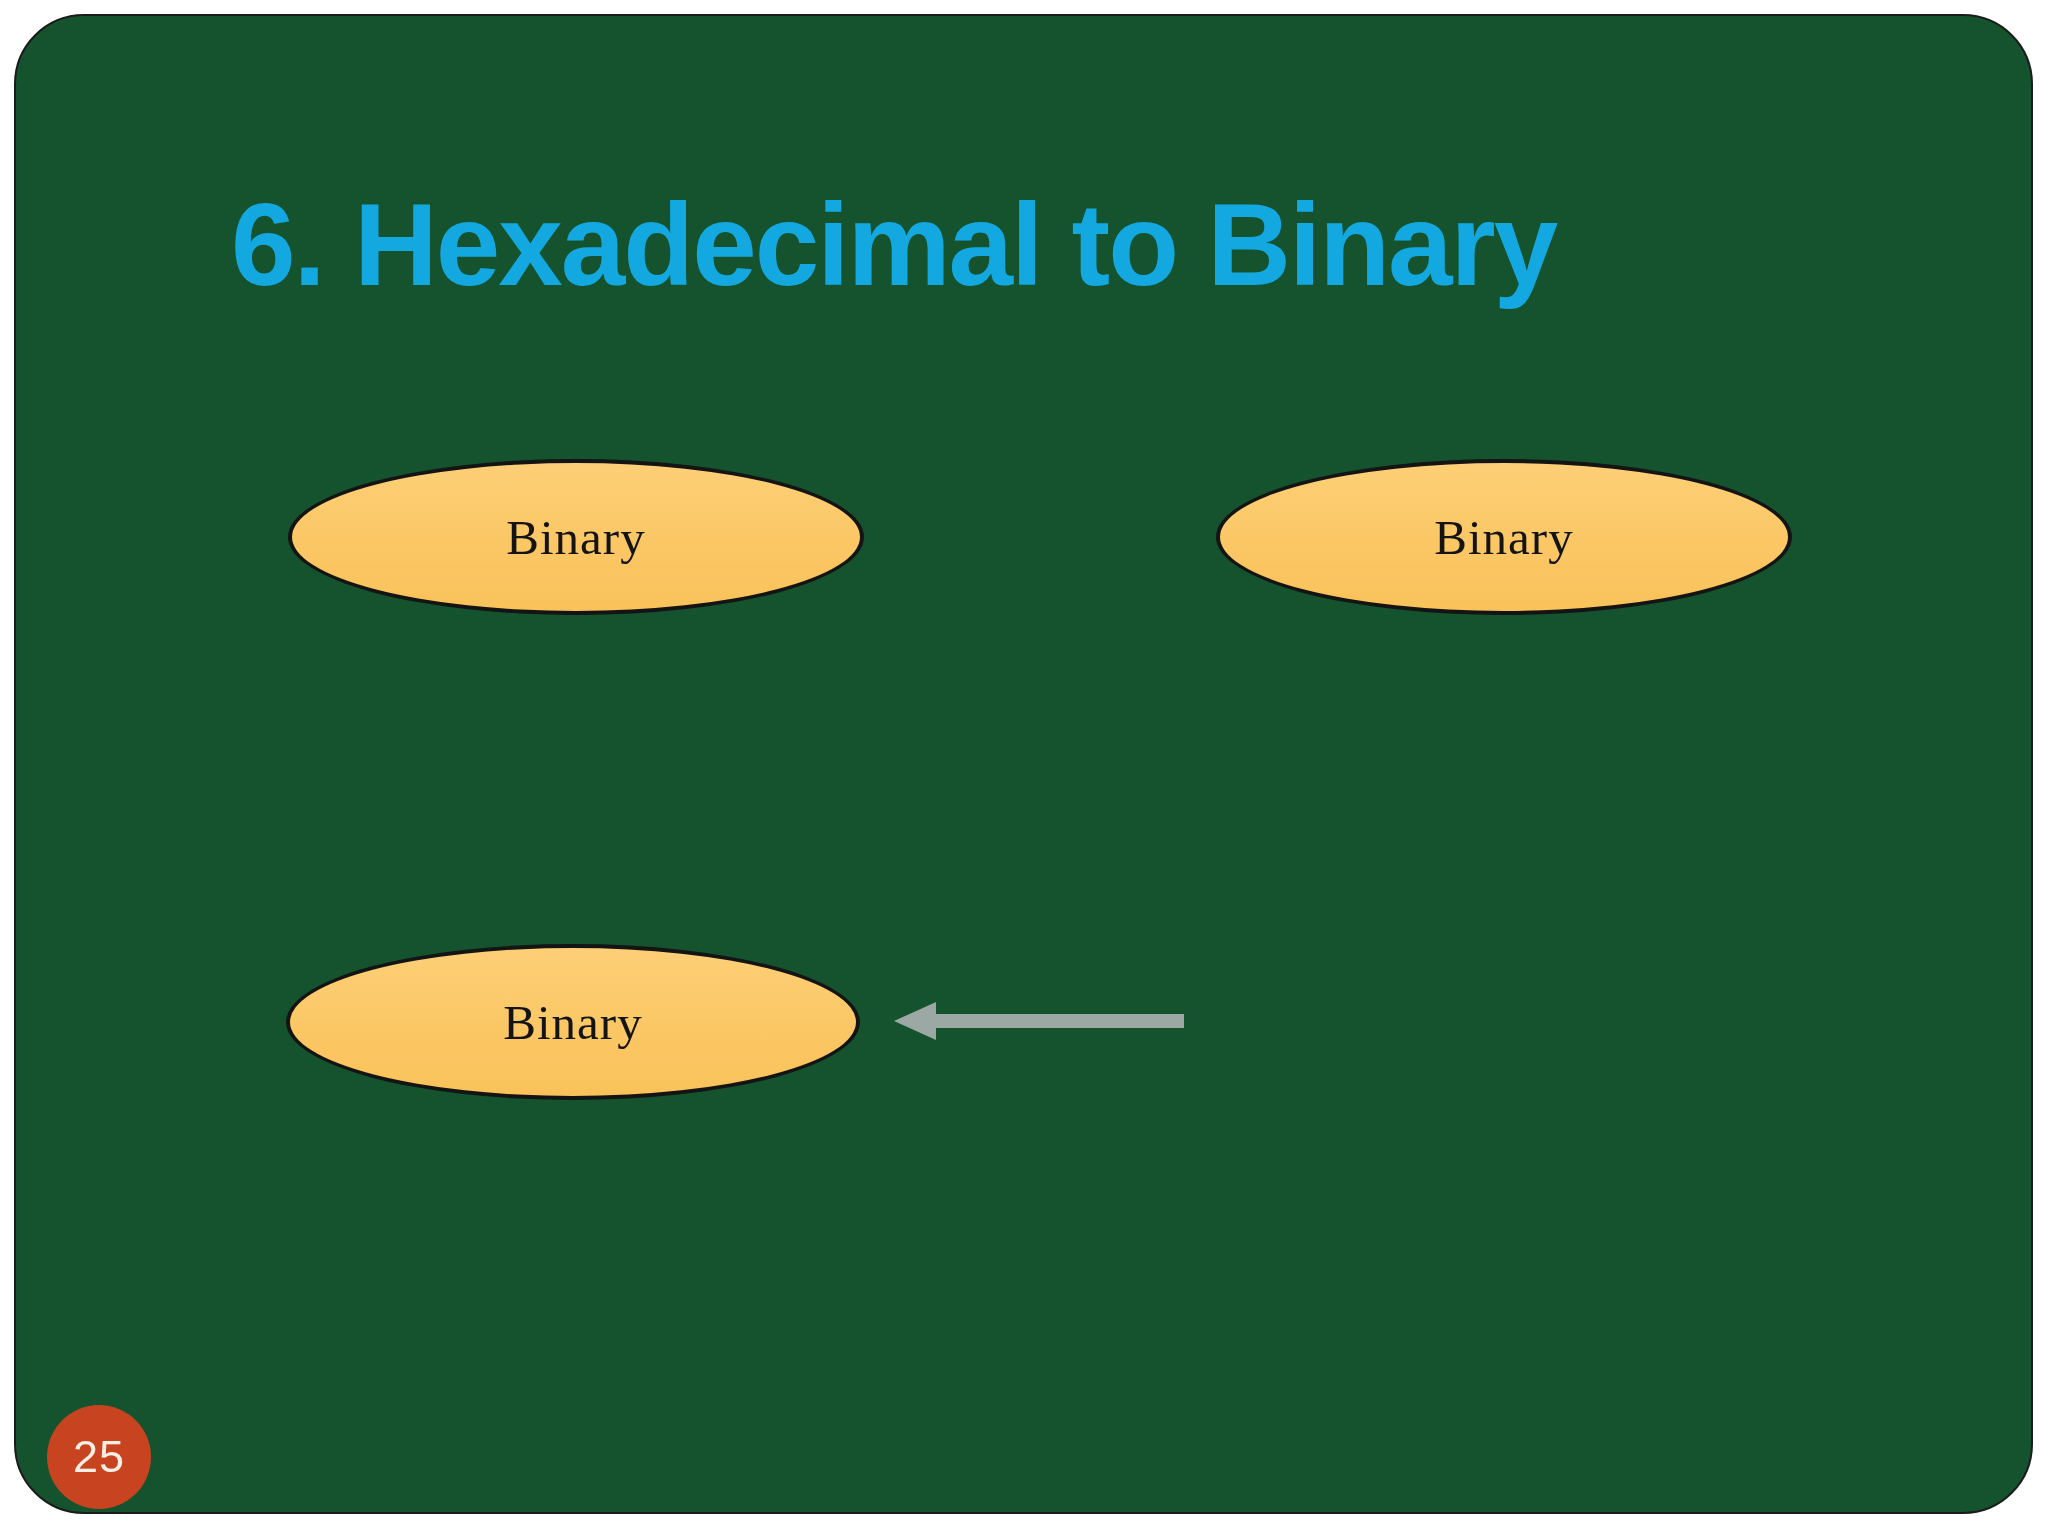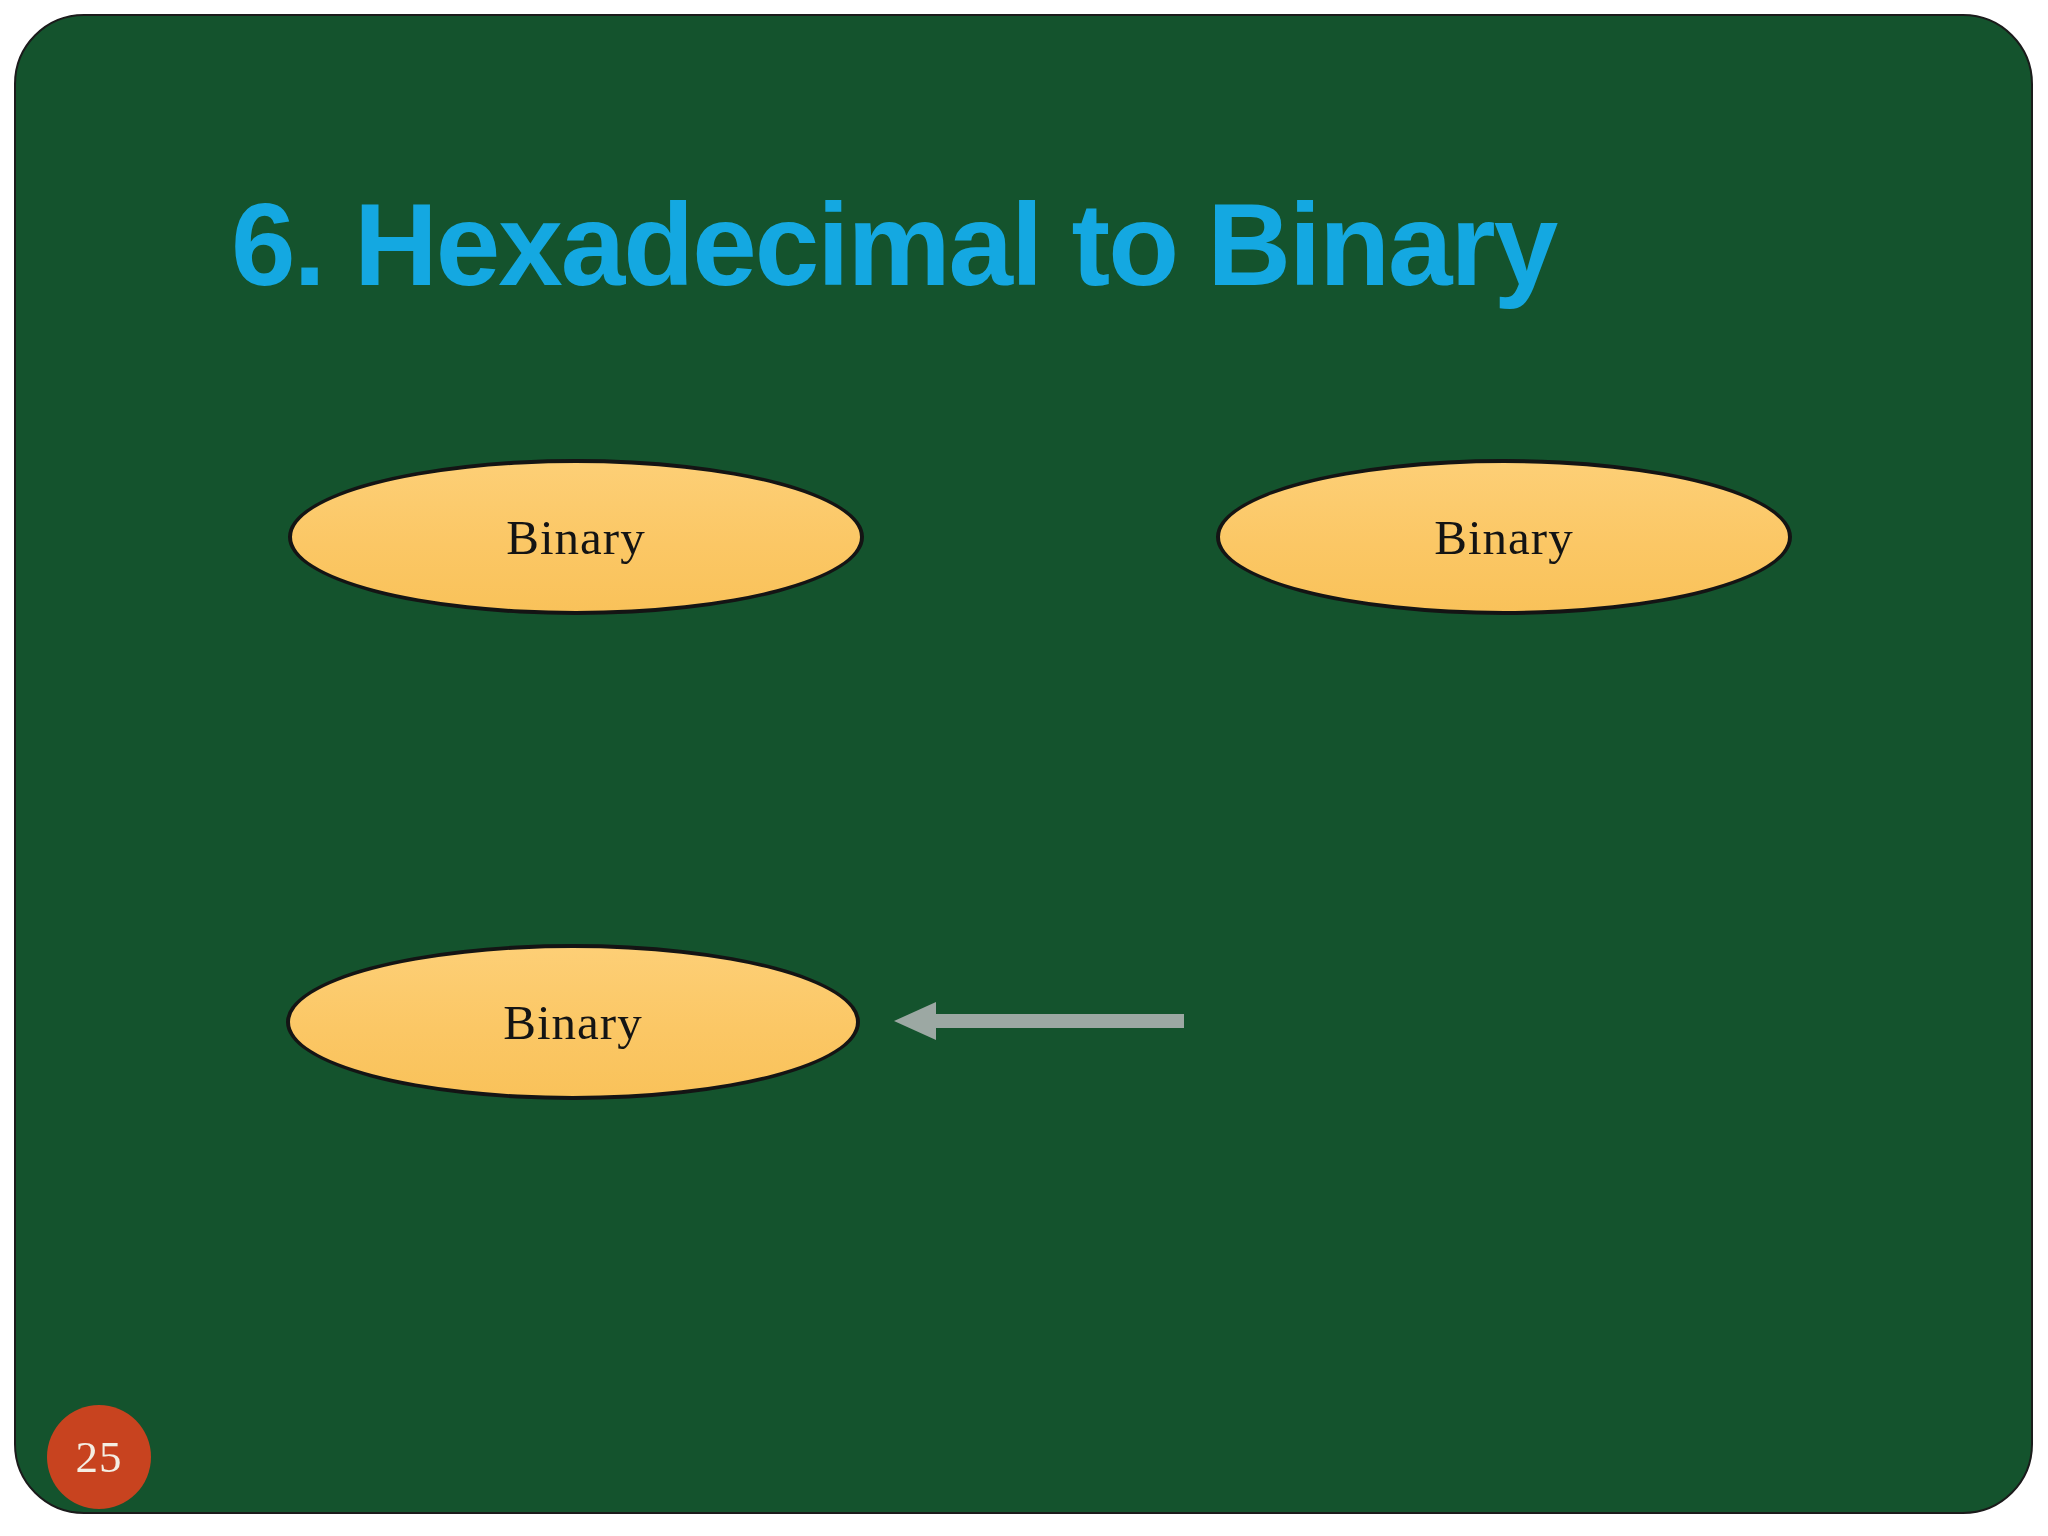--- a/index.html
+++ b/index.html
@@ -68,21 +68,21 @@
     top: 1389px;
     width: 104px;
     height: 104px;
     border-radius: 50%;
     background: #c8431f;
     display: flex;
     align-items: center;
     justify-content: center;
   }
   .page-badge-text {
-    font-family: Liberation Serif, serif;
+    font-family: Liberation Sans, sans-serif;
     font-size: 45px;
     color: #f4eee3;
     letter-spacing: 1px;
   }
 </style>
 </head>
 <body>
 
 <div class="slide">
 

